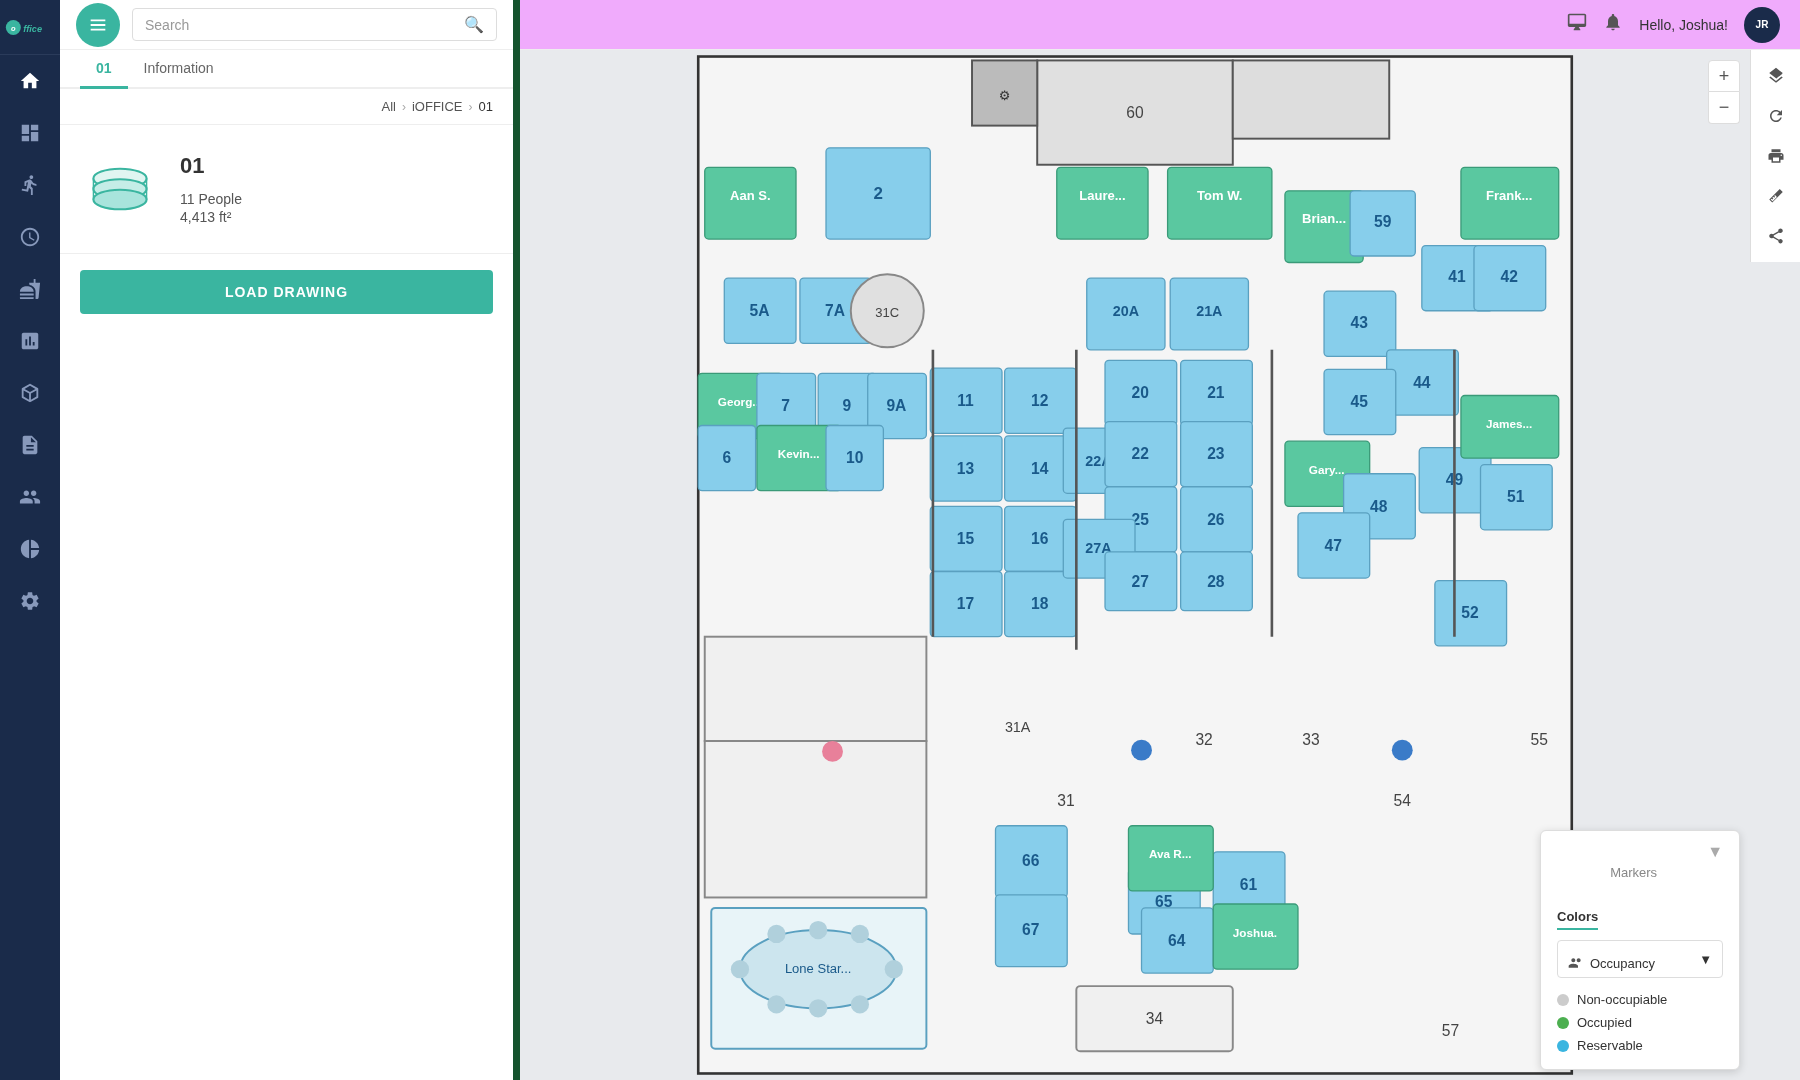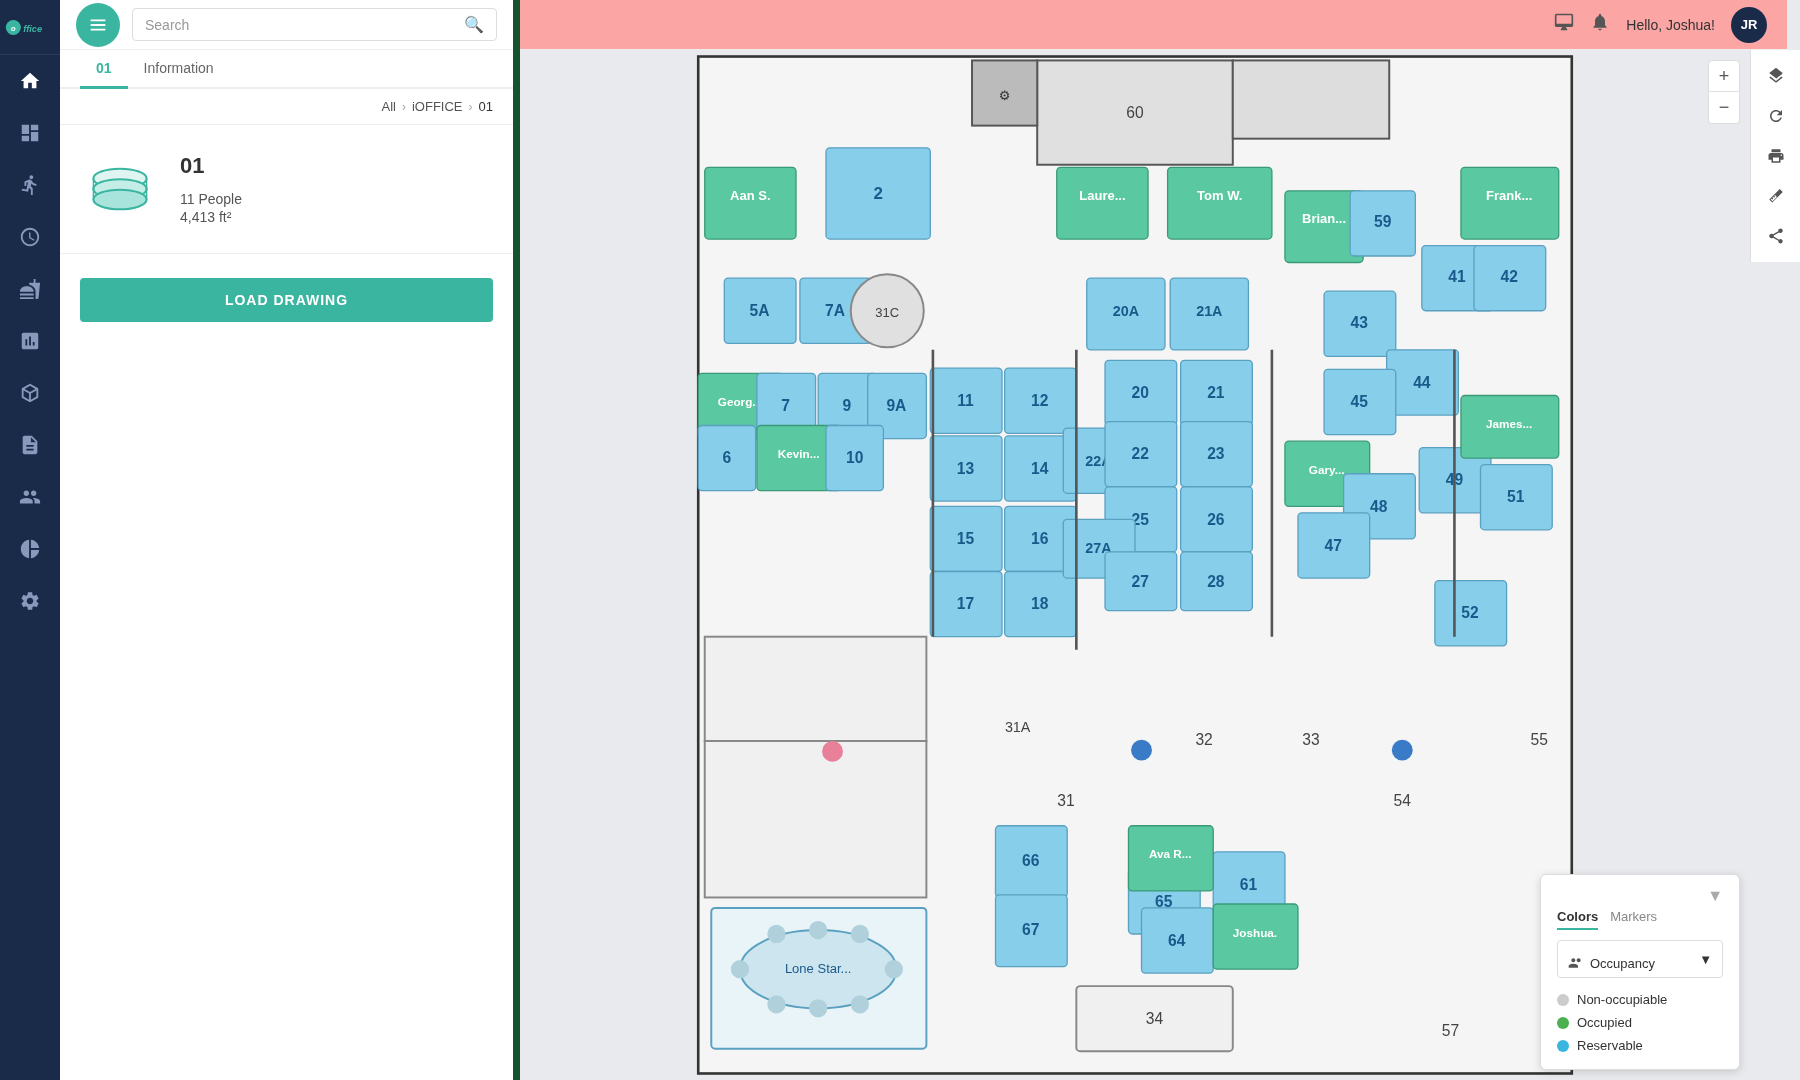--- a/index.html
+++ b/index.html
@@ -125,21 +125,21 @@
       justify-content: center;
       color: #3ab5a0;
     }
     .floor-icon svg { width: 70px; height: 70px; }
     .floor-details { flex: 1; }
     .floor-name { font-size: 22px; font-weight: 600; color: #333; }
     .floor-people { font-size: 14px; color: #555; margin-top: 12px; }
     .floor-area { font-size: 14px; color: #555; margin-top: 2px; }
 
     .load-btn {
-      margin: 24px 20px;
+      margin: 16px 20px;
       background: #3ab5a0;
       color: white;
       border: none;
       padding: 14px;
       font-size: 14px;
       font-weight: 700;
       letter-spacing: 1px;
       border-radius: 4px;
       cursor: pointer;
       text-align: center;
@@ -150,43 +150,43 @@
       flex: 1;
       position: relative;
       background: #e8eaed;
       overflow: hidden;
     }
 
     
     .top-bar {
       position: absolute;
       top: 0;
-      right: 13px;
+      right: 0;
       left: 0;
       height: 50px;
-      background: #fca5a5;
+      background: #f0abfc;
       display: flex;
       align-items: center;
       justify-content: flex-end;
       padding: 0 20px;
       z-index: 10;
       border-bottom: 1px solid #eee;
       gap: 16px;
     }
     .top-bar-greeting { font-size: 14px; color: #333; }
     .top-bar-avatar {
       width: 36px;
       height: 36px;
       background: #1a2b4a;
       border-radius: 50%;
       display: flex;
       align-items: center;
       justify-content: center;
       color: white;
-      font-size: 13px;
+      font-size: 10px;
       font-weight: 600;
     }
     .top-bar-icon { color: #555; font-size: 18px; cursor: pointer; }
 
     
     .right-toolbar {
       position: absolute;
       right: 0;
       top: 50px;
       width: 50px;
@@ -235,21 +235,21 @@
       box-shadow: 0 2px 8px rgba(0,0,0,0.15);
     }
     .colors-panel-header {
       display: flex;
       align-items: center;
       justify-content: space-between;
       margin-bottom: 10px;
     }
     .colors-tabs { display: flex; gap: 12px; }
     .colors-tab { font-size: 13px; color: #888; cursor: pointer; padding-bottom: 4px; }
-    .colors-tab.active { color: #333; font-weight: 600; border-bottom: 2px solid #3ab5a0; }
+    .colors-tab.active { color: #333; font-weight: 600; border-bottom: 2px solid #3ab5a0; margin-top: 44px; }
     .colors-dropdown {
       display: flex;
       align-items: center;
       justify-content: space-between;
       border: 1px solid #ddd;
       border-radius: 4px;
       padding: 6px 10px;
       font-size: 13px;
       color: #333;
       margin-bottom: 10px;

